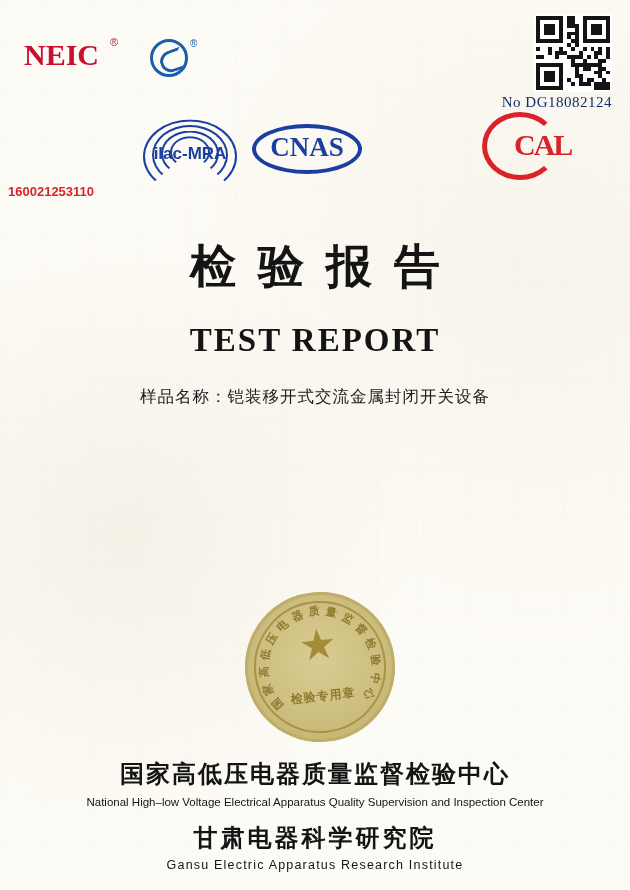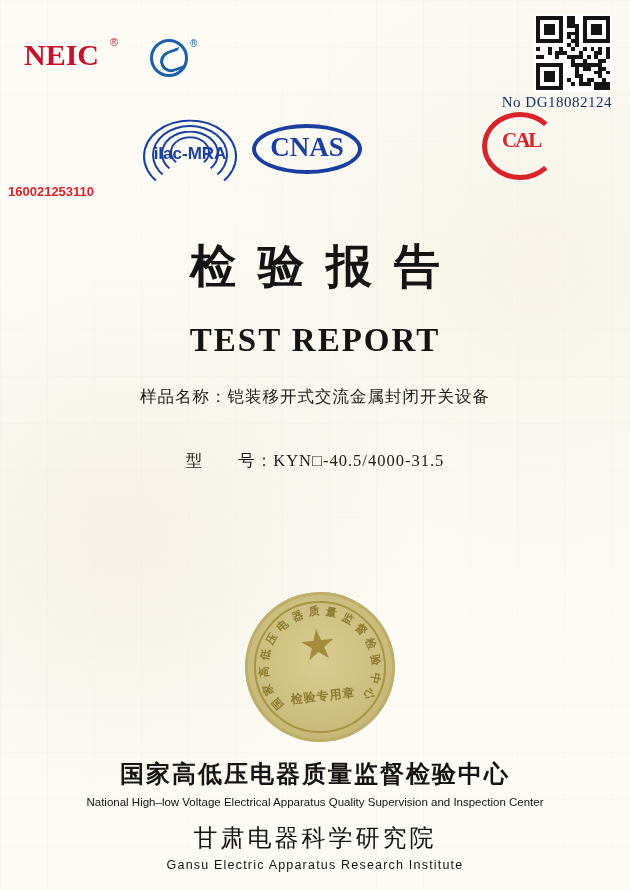--- a/index.html
+++ b/index.html
@@ -228,26 +228,26 @@
     position: absolute;
     left: 0; top: 0;
     width: 76px; height: 68px;
     border: 5px solid #d8232a;
     border-radius: 50%;
     box-sizing: border-box;
     border-right-color: transparent;
   }
   .cal-txt {
     position: absolute;
-    left: 20px;
+    left: 32px;
     top: 16px;
     color: #d8232a;
     font-family: "Liberation Serif", serif;
     font-weight: bold;
-    font-size: 21px;
+    font-size: 30px;
     letter-spacing: -2px;
   }
   .cal-no {
     position: absolute;
     left: 470px;
     top: 84px;
     color: #d8232a;
     font-weight: bold;
     font-size: 12px;
     white-space: nowrap;
@@ -385,21 +385,21 @@
     margin-bottom: 6px;
   }
   .org-en {
     font-family: "Liberation Sans", sans-serif;
     font-size: 11.5px;
     color: #141414;
     margin-bottom: 14px;
   }
   .inst-cn {
     font-family: "Liberation Serif", serif;
-    font-weight: normal;
+    font-weight: bold;
     font-size: 24px;
     letter-spacing: 3px;
     color: #141414;
     margin-bottom: 4px;
   }
   .inst-en {
     font-family: "Liberation Sans", sans-serif;
     font-size: 12.5px;
     letter-spacing: 1.2px;
     color: #141414;
@@ -629,23 +629,20 @@
       <div class="cal-txt">CAL</div>
     </div>
   </div>
 
   <div class="title-cn">检验报告</div>
   <div class="title-en">TEST REPORT</div>
 
   <div class="field f1">
     <span class="label">样品名称：</span><span class="value">铠装移开式交流金属封闭开关设备</span>
   </div>
-  <div class="field f2">
-    <span class="label">型　　号：</span><span class="value">KYN□-40.5/4000-31.5</span>
-  </div>
 
   <div class="seal">
     <div class="seal-outer"></div>
     <div class="seal-ring"></div>
     <div class="seal-top-text" id="seal-arc-host">
         <div class="seal-ch" style="left: 29.1275px; top: 107.12px; transform: translate(-50%, -50%) rotate(-125deg); transform-origin: 50% 50%;">国</div>
         <div class="seal-ch" style="left: 21.4879px; top: 91.5063px; transform: translate(-50%, -50%) rotate(-107.143deg); transform-origin: 50% 50%;">家</div>
         <div class="seal-ch" style="left: 19.0044px; top: 74.3019px; transform: translate(-50%, -50%) rotate(-89.2857deg); transform-origin: 50% 50%;">高</div>
         <div class="seal-ch" style="left: 21.9161px; top: 57.1647px; transform: translate(-50%, -50%) rotate(-71.4286deg); transform-origin: 50% 50%;">低</div>
         <div class="seal-ch" style="left: 29.9425px; top: 41.7461px; transform: translate(-50%, -50%) rotate(-53.5714deg); transform-origin: 50% 50%;">压</div>

